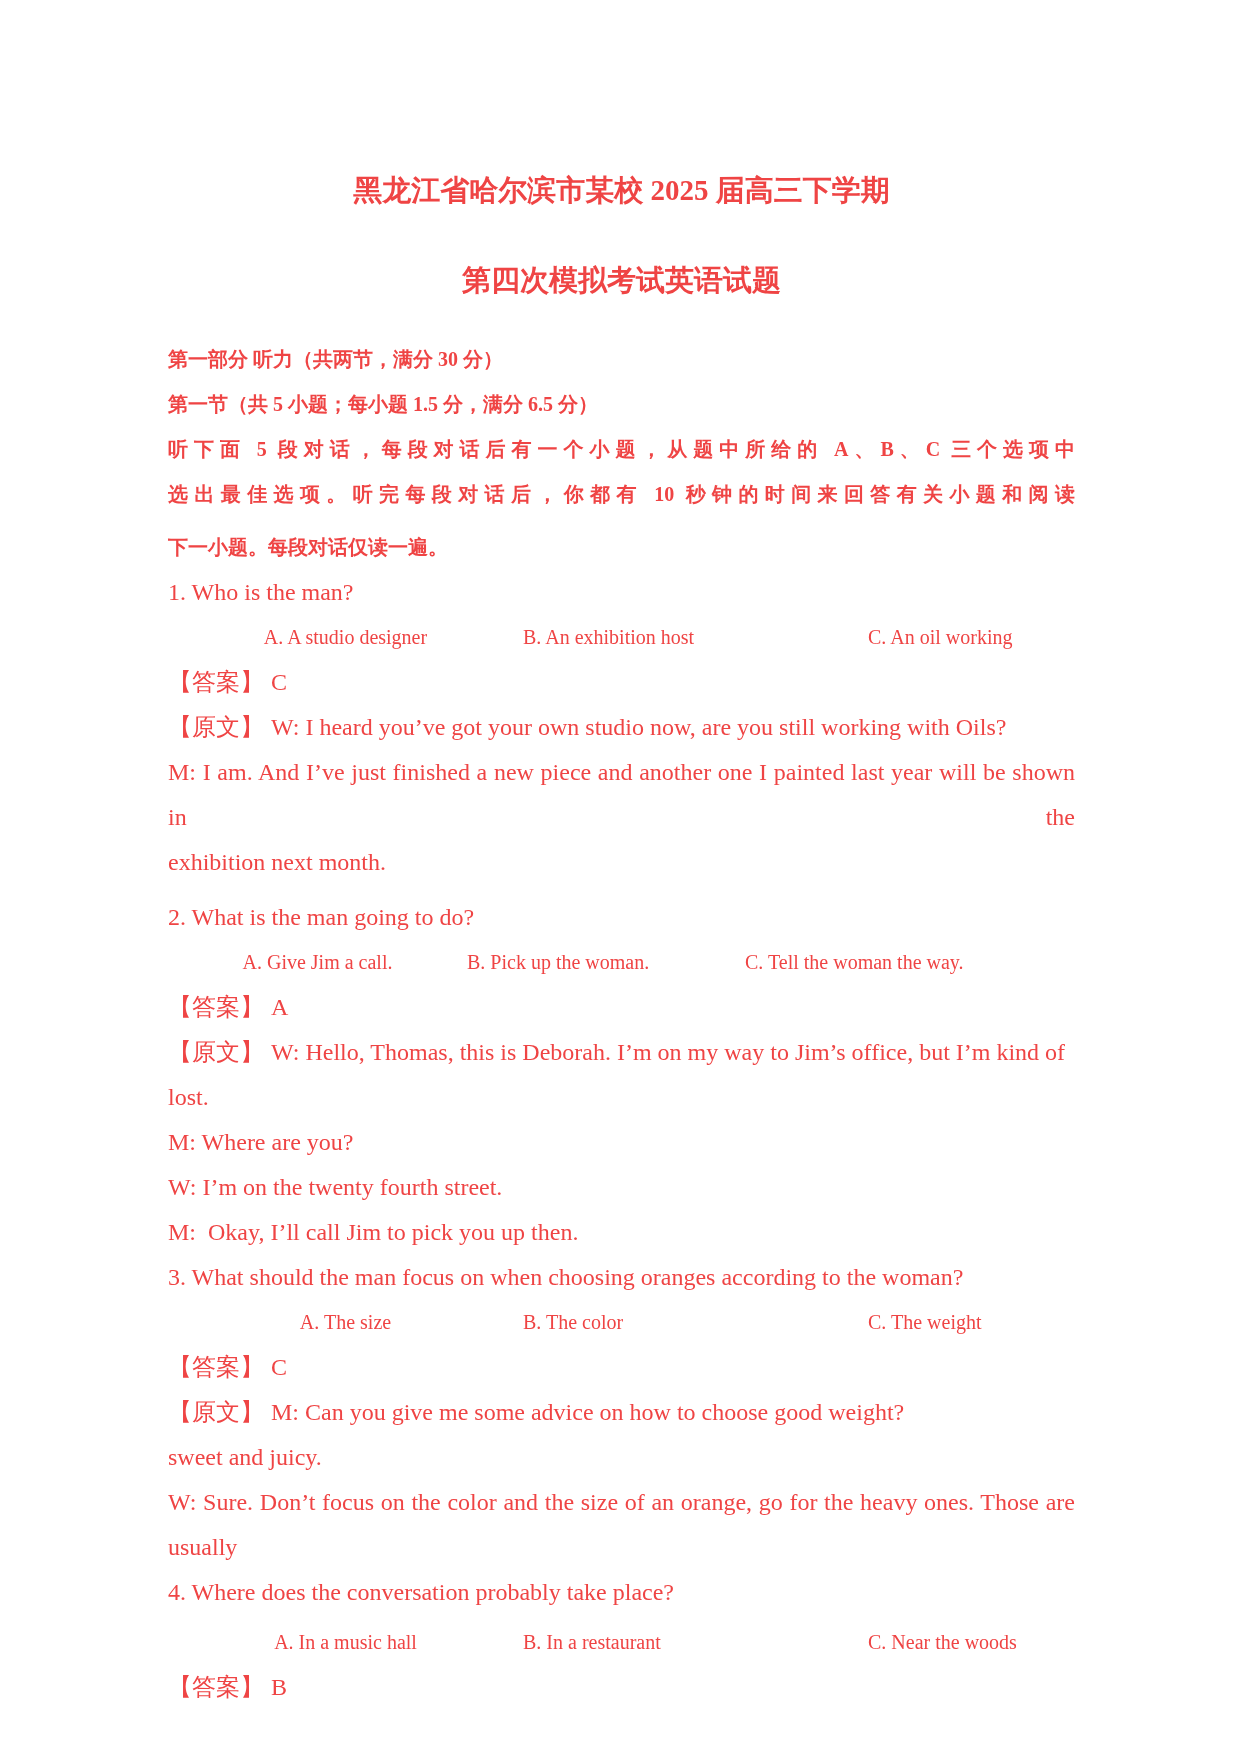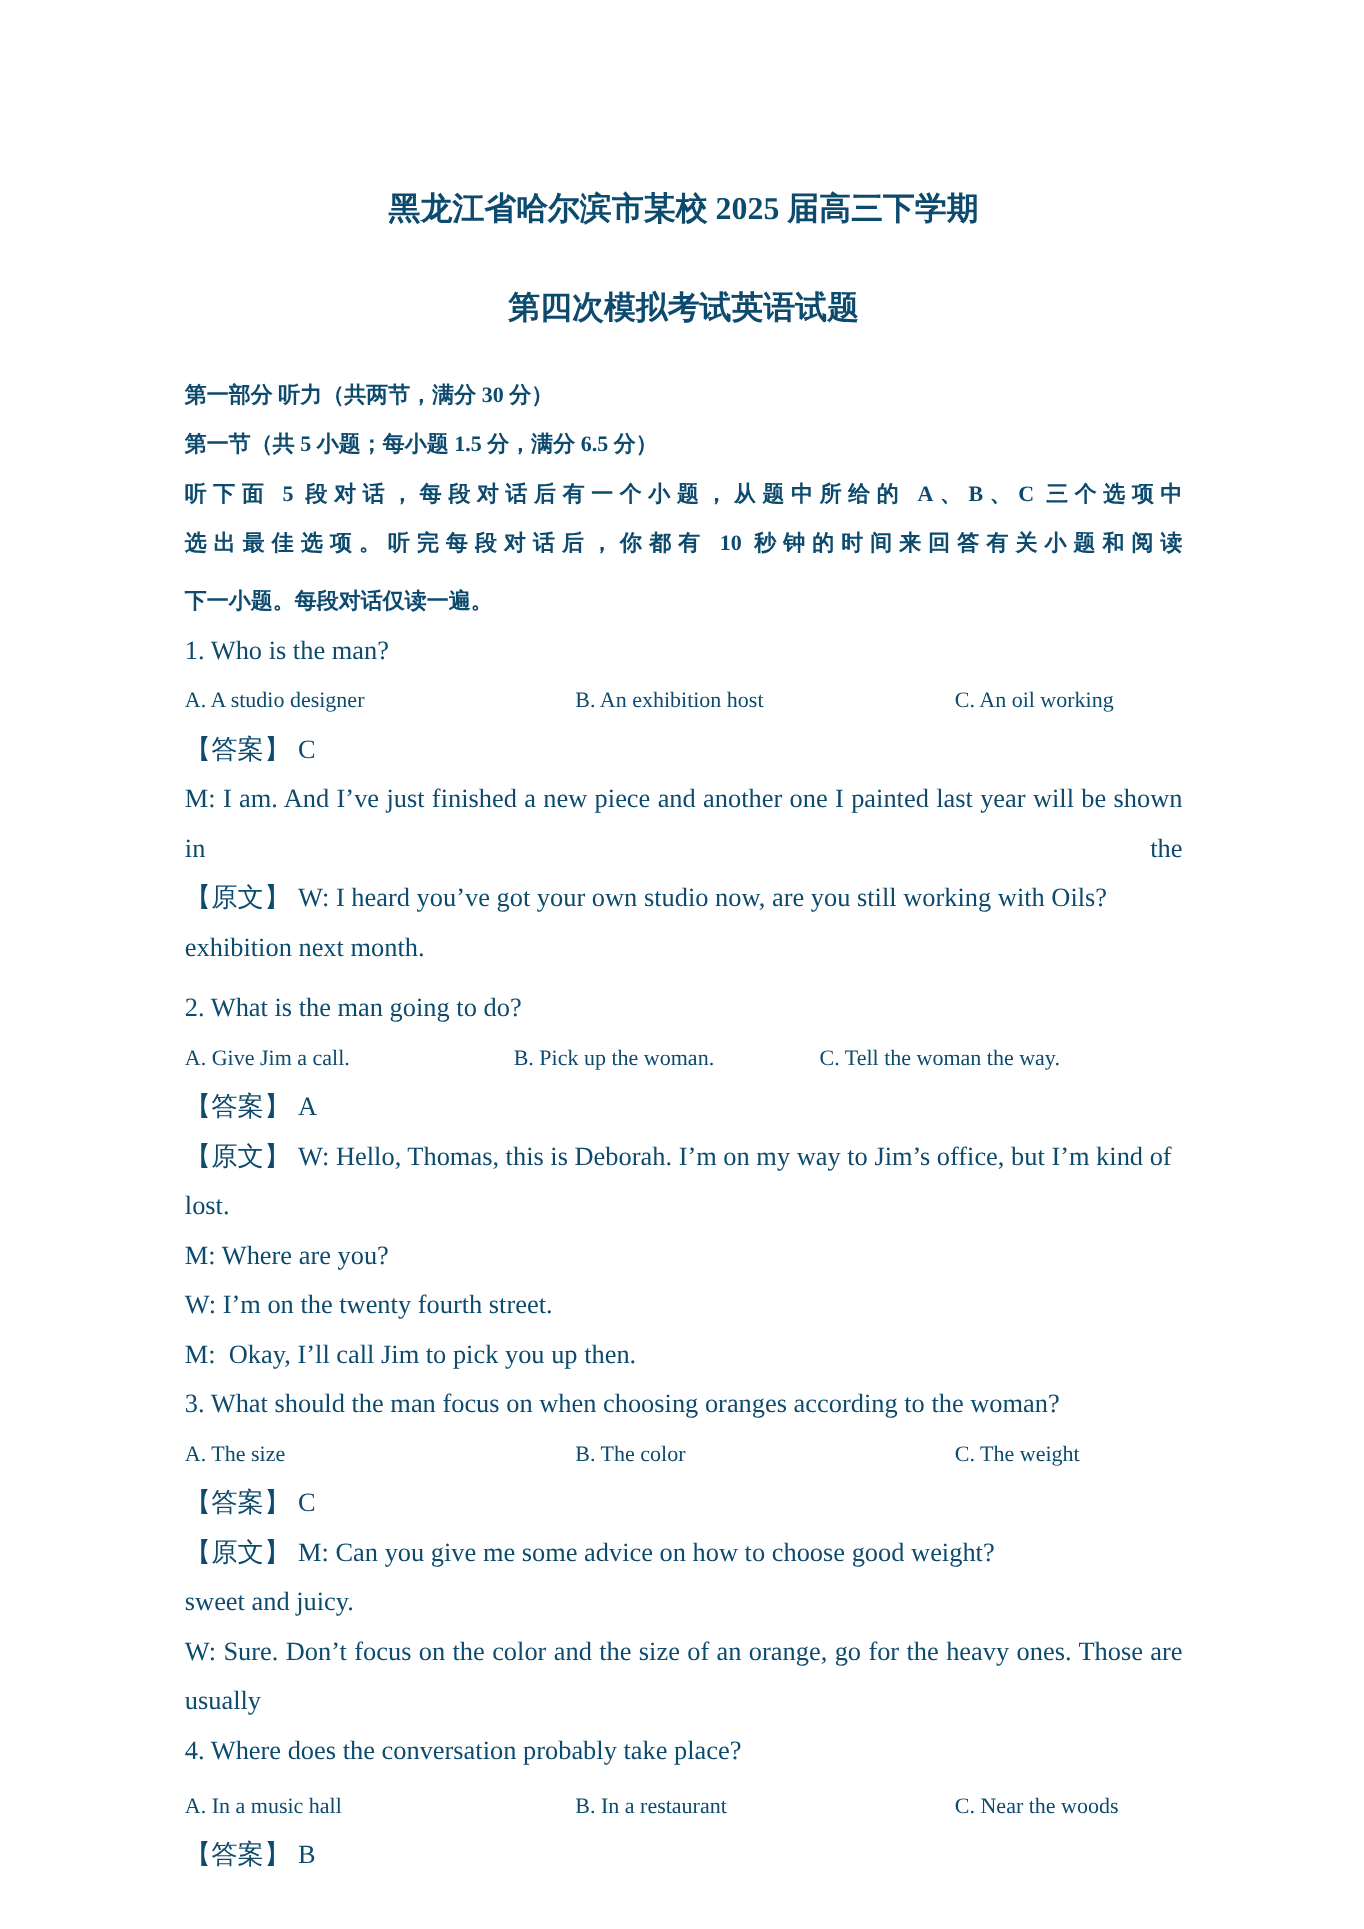--- a/index.html
+++ b/index.html
@@ -3,21 +3,21 @@
 <meta charset="utf-8">
 <style>
   html, body { margin: 0; padding: 0; }
   body { background: #ffffff; }
   .page {
     position: relative;
     width: 1240px;
     height: 1754px;
     margin: 0 auto;
     background: #ffffff;
-    color: #0c4a6e;
+    color: #ef4444;
     font-family: "Liberation Serif", "DejaVu Sans", serif;
     box-sizing: border-box;
     padding: 172px 165px 0 168px;
     overflow: hidden;
   }
   .title {
     text-align: center;
     font-weight: bold;
     font-size: 29px;
     line-height: 36px;
@@ -40,21 +40,21 @@
     text-align-last: justify;
   }
   .mt8  { margin-top: 8px; }
   .mt10 { margin-top: 10px; }
   .mt5  { margin-top: 5px; }
   .opts {
     display: flex;
     font-size: 20px;
     line-height: 45px;
   }
-  .opts .col-a { width: 355px; }
+  .opts .col-a { width: 355px; text-align: center; }
   .opts .col-b { width: 345px; }
   .opts .col-c { flex: 1; }
   .opts.q2 .col-a { width: 299px; }
   .opts.q2 .col-b { width: 278px; }
   .ansv { margin-left: 7px; }
   .srcv { margin-left: 7px; }
 </style>
 </head>
 <body>
 
@@ -70,22 +70,22 @@
   <p class="line cnb jf">选出最佳选项。听完每段对话后，你都有 10 秒钟的时间来回答有关小题和阅读</p>
   <p class="line cnb mt8">下一小题。每段对话仅读一遍。</p>
 
   <p class="line">1. Who is the man?</p>
   <div class="opts">
     <span class="col-a">A. A studio designer</span>
     <span class="col-b">B. An exhibition host</span>
     <span class="col-c">C. An oil working</span>
   </div>
   <p class="line"><span>【答案】</span><span class="ansv">C</span></p>
+  <p class="line"><span>【原文】</span><span class="srcv">W: I heard you’ve got your own studio now, are you still working with Oils?</span></p>
   <p class="line jf">M: I am. And I’ve just finished a new piece and another one I painted last year will be shown in the</p>
-  <p class="line"><span>【原文】</span><span class="srcv">W: I heard you’ve got your own studio now, are you still working with Oils?</span></p>
   <p class="line">exhibition next month.</p>
 
   <p class="line mt10">2. What is the man going to do?</p>
   <div class="opts q2">
     <span class="col-a">A. Give Jim a call.</span>
     <span class="col-b">B. Pick up the woman.</span>
     <span class="col-c">C. Tell the woman the way.</span>
   </div>
   <p class="line"><span>【答案】</span><span class="ansv">A</span></p>
   <p class="line"><span>【原文】</span><span class="srcv">W: Hello, Thomas, this is Deborah. I’m on my way to Jim’s office, but I’m kind of lost.</span></p>

